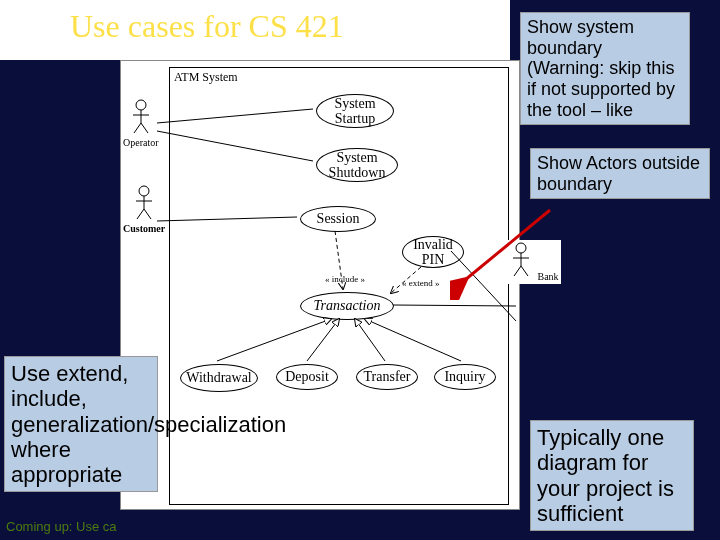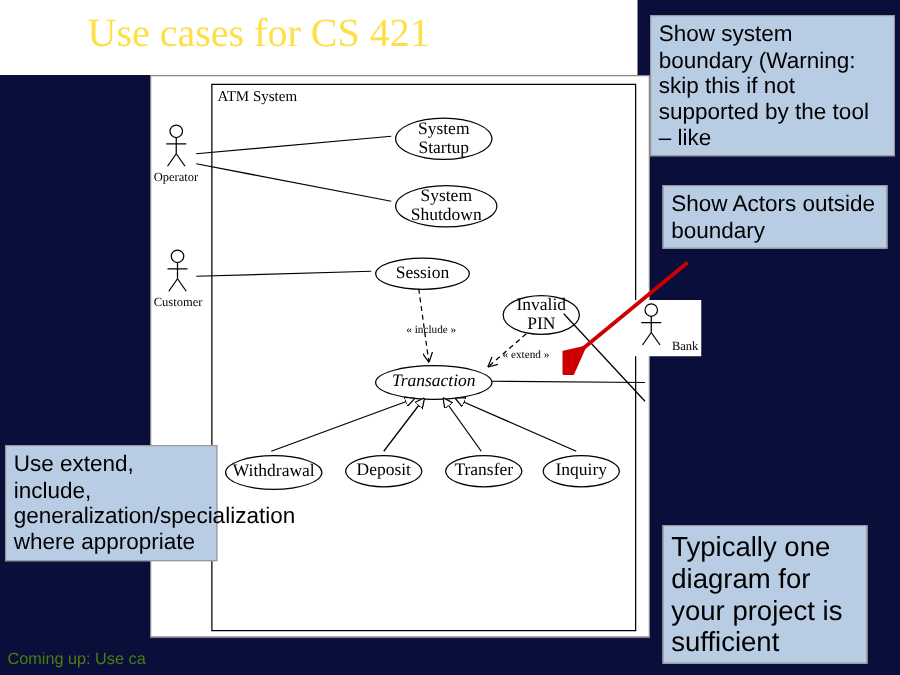--- a/index.html
+++ b/index.html
@@ -71,40 +71,40 @@
   .uc-deposit { top: 296px; left: 106px; width: 62px; height: 26px; }
   .uc-transfer { top: 296px; left: 186px; width: 62px; height: 26px; }
   .uc-inquiry { top: 296px; left: 264px; width: 62px; height: 26px; }
   .actor {
     position: absolute;
     text-align: center;
     font-size: 10px;
   }
   .actor svg { display: block; margin: 0 auto; }
   .actor-op { top: 38px; left: 2px; }
-  .actor-cust { top: 138px; left: 2px; }
+  .actor-cust { top: 124px; left: 2px; font-weight: bold; }
   .actor-bank { top: 240px; left: 505px; position: absolute; text-align: center; font-size: 10px; background:#fff; padding:2px;}
   .rel-label {
     position: absolute;
     font-size: 9px;
     background: #fff;
   }
   .note {
     position: absolute;
     background: #b8cce4;
     border: 1px solid #999;
     padding: 4px 6px;
     font-family: Arial, sans-serif;
     font-size: 18px;
     color: #000;
     line-height: 1.15;
   }
-  .note-tr { top: 12px; left: 520px; width: 196px; }
+  .note-tr { top: 12px; left: 520px; width: 170px; }
   .note-tr2 { top: 148px; left: 530px; width: 180px; }
-  .note-bl { top: 356px; left: 4px; width: 170px; font-size: 18px; }
+  .note-bl { top: 356px; left: 4px; width: 154px; font-size: 22px; }
   .note-br { top: 420px; left: 530px; width: 164px; font-size: 22px; }
   .coming {
     position: absolute;
     bottom: 6px;
     left: 6px;
     color: #4d7c0f;
     font-family: Arial, sans-serif;
     font-size: 13px;
   }
   .arrow-red {
@@ -128,21 +128,21 @@
     <div class="sys-label">ATM System</div>
     <div class="usecase uc-startup">System Startup</div>
     <div class="usecase uc-shutdown">System Shutdown</div>
     <div class="usecase uc-session">Session</div>
     <div class="usecase uc-invalid">Invalid PIN</div>
     <div class="usecase uc-trans">Transaction</div>
     <div class="usecase uc-withdraw">Withdrawal</div>
     <div class="usecase uc-deposit">Deposit</div>
     <div class="usecase uc-transfer">Transfer</div>
     <div class="usecase uc-inquiry">Inquiry</div>
-    <div class="rel-label" style="top:190px;left:155px">« include »</div>
+    <div class="rel-label" style="top:206px;left:155px">« include »</div>
     <div class="rel-label" style="top:210px;left:232px">« extend »</div>
   </div>
 
   <svg class="connector">
     <defs>
       <marker id="tri" markerWidth="8" markerHeight="8" refX="7" refY="4" orient="auto">
         <path d="M0,0 L8,4 L0,8 Z" fill="#fff" stroke="#000"></path>
       </marker>
       <marker id="arr" markerWidth="8" markerHeight="8" refX="7" refY="4" orient="auto">
         <path d="M0,0 L8,4 L0,8" fill="none" stroke="#000"></path>

